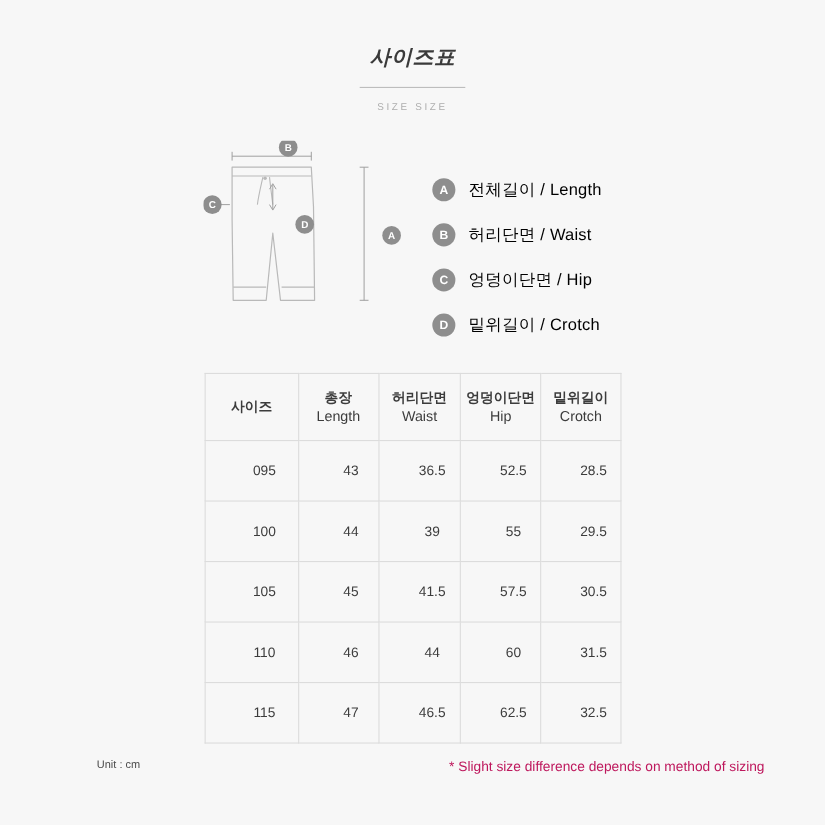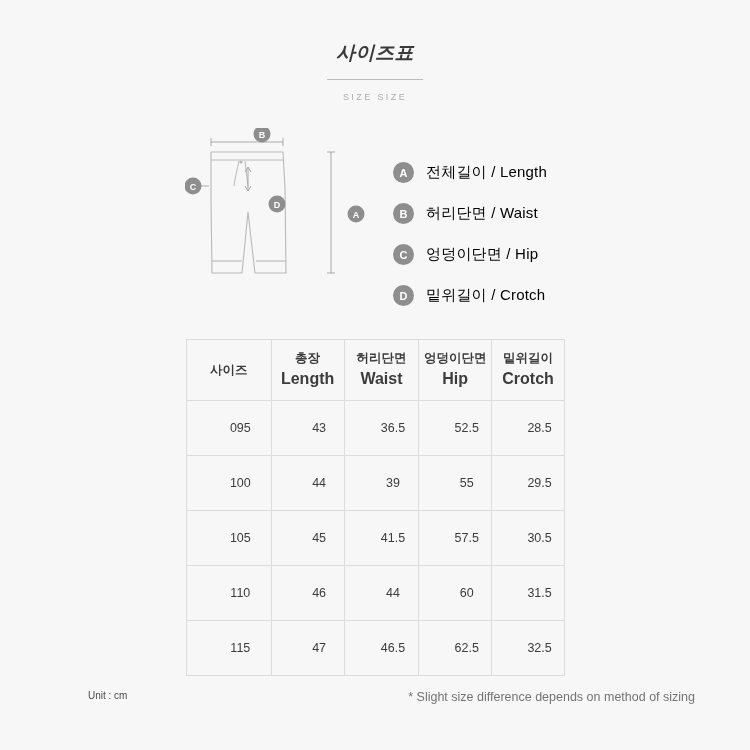--- a/index.html
+++ b/index.html
@@ -113,22 +113,22 @@
     color: #3c3c3c;
     padding-left: 24px;
   }
   table.size-chart thead th {
     height: 52px;
     font-weight: bold;
     line-height: 1.45;
     padding: 4px 2px;
   }
   table.size-chart thead th .en {
-    font-weight: bold;
-    font-size: 16px;
+    font-weight: normal;
+    font-size: 13px;
     display: block;
   }
   table.size-chart tbody td {
     height: 52px;
     font-weight: normal;
   }
   table.size-chart tbody td:first-child {
     color: #3c3c3c;
   }
   col.c-size  { width: 85px; }
@@ -143,21 +143,21 @@
     left: 88px;
     top: 690px;
     font-size: 10px;
     color: #4a4a4a;
   }
   .note {
     position: absolute;
     right: 55px;
     top: 690px;
     font-size: 12.5px;
-    color: #737373;
+    color: #be185d;
   }
 </style>
 </head>
 <body>
 
 <div class="page">
 
   <div class="header">
     <div class="title-ko">사이즈표</div>
     <div class="title-rule"></div>

